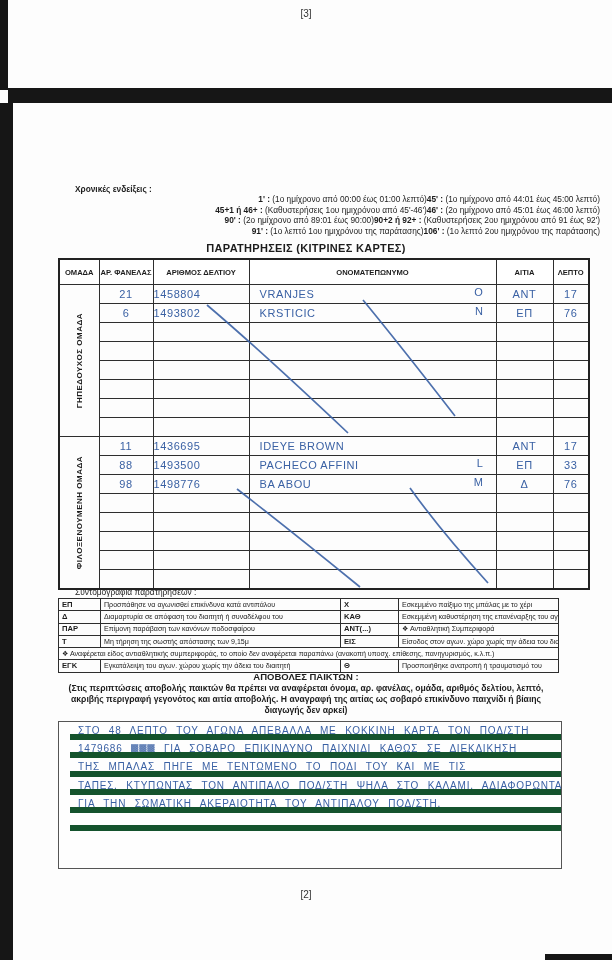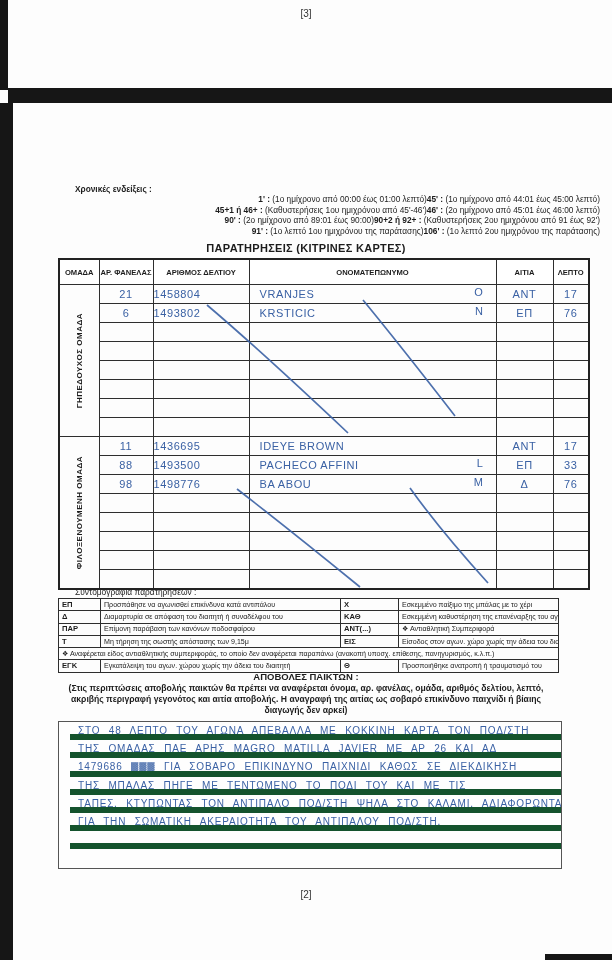--- a/index.html
+++ b/index.html
@@ -277,21 +277,20 @@
         <td>Προσποιήθηκε ανατροπή ή τραυματισμό του</td>
       </tr>
     </tbody>
   </table>
 
   <div class="abs" id="dis-title">ΑΠΟΒΟΛΕΣ ΠΑΙΚΤΩΝ :</div>
   <div class="abs" id="dis-sub">(Στις περιπτώσεις αποβολής παικτών θα πρέπει να αναφέρεται όνομα, αρ. φανέλας, ομάδα, αριθμός δελτίου, λεπτό, ακριβής περιγραφή γεγονότος και αιτία αποβολής. Η αναγραφή της αιτίας ως σοβαρό επικίνδυνο παιχνίδι ή βίαιης διαγωγής δεν αρκεί)</div>
 
   <div class="abs" id="hw-box">
     <div class="rule hw">ΣΤΟ  48  ΛΕΠΤΟ  ΤΟΥ  ΑΓΩΝΑ  ΑΠΕΒΑΛΛΑ  ΜΕ  ΚΟΚΚΙΝΗ  ΚΑΡΤΑ  ΤΟΝ  ΠΟΔ/ΣΤΗ</div>
-    <div class="rule hw">ΤΗΣ  ΟΜΑΔΑΣ  ΠΑΕ  ΑΡΗΣ  MAGRO  MATILLA  JAVIER  ΜΕ  ΑΡ 26  ΚΑΙ  ΑΔ</div>
     <div class="rule hw">1479686  ▓▓▓  ΓΙΑ  ΣΟΒΑΡΟ  ΕΠΙΚΙΝΔΥΝΟ  ΠΑΙΧΝΙΔΙ  ΚΑΘΩΣ  ΣΕ  ΔΙΕΚΔΙΚΗΣΗ</div>
     <div class="rule hw">ΤΗΣ  ΜΠΑΛΑΣ  ΠΗΓΕ  ΜΕ  ΤΕΝΤΩΜΕΝΟ  ΤΟ  ΠΟΔΙ  ΤΟΥ  ΚΑΙ  ΜΕ  ΤΙΣ</div>
     <div class="rule hw">ΤΑΠΕΣ, ΚΤΥΠΩΝΤΑΣ  ΤΟΝ  ΑΝΤΙΠΑΛΟ  ΠΟΔ/ΣΤΗ  ΨΗΛΑ  ΣΤΟ  ΚΑΛΑΜΙ,  ΑΔΙΑΦΟΡΩΝΤΑΣ</div>
     <div class="rule hw">ΓΙΑ  ΤΗΝ  ΣΩΜΑΤΙΚΗ  ΑΚΕΡΑΙΟΤΗΤΑ  ΤΟΥ  ΑΝΤΙΠΑΛΟΥ  ΠΟΔ/ΣΤΗ.</div>
     <div class="rule hw"></div>
     <div class="rule hw"></div>
   </div>
 
 </div>
 

